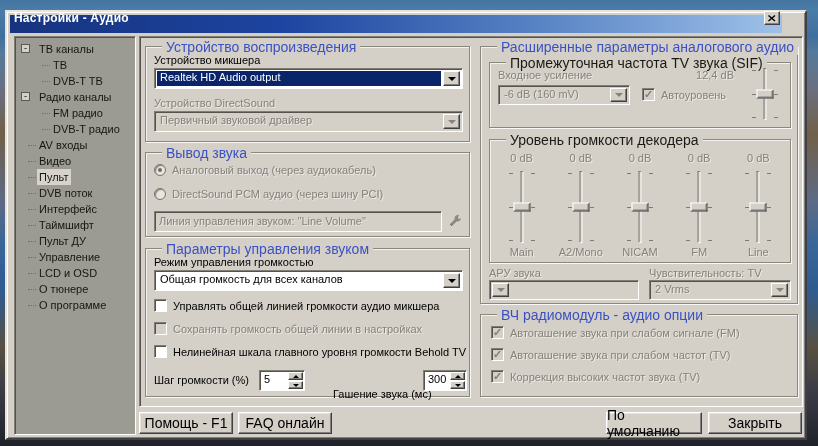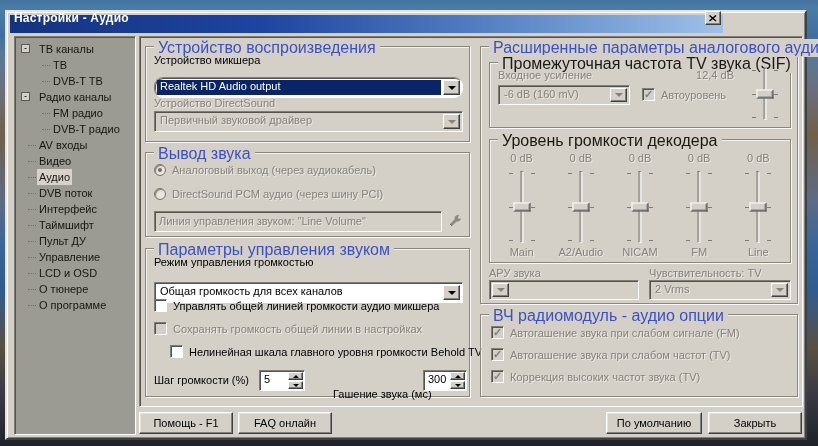--- a/index.html
+++ b/index.html
@@ -7,21 +7,21 @@
     width:818px;height:446px;position:relative;overflow:hidden;
     font-family:"Liberation Sans",sans-serif;font-size:11px;color:#000;
     background:linear-gradient(180deg,#44749f 0%,#4a7ca8 2%,#3f6f9e 8%,#567a9b 12%,#6a6f80 20%,#71604a 30%,#5e6a85 45%,#38669a 55%,#2f5c90 65%,#585042 78%,#3a3b45 88%,#20222a 100%);
   }
   .dialog{
     position:absolute;left:5px;top:10px;width:798px;height:426px;background:#d4d0c8;
     border:2px solid;border-color:#e8e4dc #404040 #404040 #e8e4dc;
     box-shadow:inset 1px 1px 0 #fff, inset -1px -1px 0 #808080;
   }
   .titlebar{
-    position:absolute;left:3px;top:3px;width:713px;height:18px;
+    position:absolute;left:3px;top:3px;width:772px;height:18px;
     background:linear-gradient(90deg,#16337f 0%,#1d44a0 35%,#5b86c6 70%,#9fc1e9 100%);
     display:flex;align-items:center;padding:0 2px 12px 4px;box-sizing:border-box;
   }
   .wtitle{color:#fff;font-weight:bold;font-size:12px;letter-spacing:.2px;}
   .closebtn{
     margin-left:auto;width:16px;height:14px;background:#d4d0c8;
     border:1px solid;border-color:#fff #404040 #404040 #fff;box-shadow:inset -1px -1px 0 #808080;
     display:flex;align-items:center;justify-content:center;box-sizing:border-box;
   }
   .sunkpanel{
@@ -36,21 +36,21 @@
   .titem::before{content:"";position:absolute;top:8px;left:13px;width:8px;border-top:1px dotted #70706a;}
   .titem.lvl1::before{left:27px;}
   .titem.has-exp::before{display:none;}
   .titem.selected .tlabel{background:#d7d3cb;}
   .exp{
     position:absolute;left:6px;top:3px;width:9px;height:9px;background:#d4d0c8;
     border:1px solid #5a5a52;box-sizing:border-box;line-height:6px;font-size:9px;text-align:center;color:#000;
   }
   .content{left:132px;top:24px;width:664px;height:371px;background:#d4d0c8;}
   .group{position:absolute;border:1px solid #8a877e;box-shadow:1px 1px 0 rgba(255,255,255,.85), inset 1px 1px 0 rgba(255,255,255,.7);box-sizing:border-box;}
-  .gtitle{position:absolute;top:-8px;left:8px;background:#d4d0c8;padding:0 4px;font-size:16px;color:#3b51c3;white-space:nowrap;}
+  .gtitle{position:absolute;top:-8px;left:16px;background:#d4d0c8;padding:0 4px;font-size:14px;color:#3b51c3;white-space:nowrap;}
   .gtitle.dark{color:#1a1a14;}
   .lbl{position:absolute;white-space:nowrap;color:#000;}
   .lbl.dis{color:#86827a;text-shadow:1px 1px 0 rgba(255,255,255,.55);}
   .combo{position:absolute;background:#fff;border:1px solid;border-color:#807d74 #fff #fff #807d74;box-shadow:inset 1px 1px 0 #55534c;display:flex;box-sizing:border-box;}
   .cvalue{flex:1;margin:2px 0 2px 2px;padding:0 3px;line-height:13px;white-space:nowrap;overflow:hidden;}
   .combo.focus .cvalue{background:#0a246a;color:#fff;}
   .combo.disabled{background:#d4d0c8;}
   .combo.disabled .cvalue{color:#86827a;text-shadow:1px 1px 0 rgba(255,255,255,.5);}
   .cbtn{width:17px;margin:2px;background:#d4d0c8;border:1px solid;border-color:#fff #404040 #404040 #fff;box-shadow:inset -1px -1px 0 #808080;display:flex;align-items:center;justify-content:center;box-sizing:border-box;}
   .tri-down{width:0;height:0;border-left:4px solid transparent;border-right:4px solid transparent;border-top:4px solid #000;}
@@ -72,21 +72,21 @@
     background-image:linear-gradient(#7c7c74,#7c7c74),linear-gradient(#7c7c74,#7c7c74),linear-gradient(#7c7c74,#7c7c74),linear-gradient(#7c7c74,#7c7c74),linear-gradient(#7c7c74,#7c7c74),linear-gradient(#7c7c74,#7c7c74);
     background-size:4px 1px;background-repeat:no-repeat;
     background-position:left 0 top 3px,left 0 top 50%,left 0 bottom 3px,right 0 top 3px,right 0 top 50%,right 0 bottom 3px;}
   .track{position:absolute;left:50%;top:1px;bottom:1px;width:3px;transform:translateX(-50%);background:#cac7bf;border:1px solid;border-color:#807d74 #fff #fff #807d74;box-sizing:border-box;}
   .thumb{position:absolute;left:50%;top:50%;transform:translate(-50%,-50%);width:17px;height:9px;background:#d4d0c8;border:1px solid;border-color:#fff #404040 #404040 #fff;box-shadow:inset -1px -1px 0 #808080;box-sizing:border-box;}
   .decoder-cols{position:absolute;left:2px;right:2px;top:12px;bottom:4px;display:flex;justify-content:space-around;}
   .dcol{position:relative;width:56px;text-align:center;}
   .dval{color:#86827a;text-shadow:1px 1px 0 rgba(255,255,255,.55);height:14px;}
   .dname{position:absolute;bottom:0;width:100%;color:#86827a;text-shadow:1px 1px 0 rgba(255,255,255,.55);}
   .dcol .vslider{left:50%;transform:translateX(-50%);top:18px;width:26px;height:74px;}
-  .btn{position:absolute;height:22px;background:#d4d0c8;border:1px solid;border-color:#fff #404040 #404040 #fff;box-shadow:inset -1px -1px 0 #808080,inset 1px 1px 0 #e8e4dc;display:flex;align-items:center;justify-content:center;box-sizing:border-box;font-size:11px;}
+  .btn{position:absolute;height:22px;background:#d4d0c8;border:1px solid;border-color:#fff #404040 #404040 #fff;box-shadow:inset -1px -1px 0 #808080,inset 1px 1px 0 #e8e4dc;display:flex;align-items:center;justify-content:center;box-sizing:border-box;font-size:14px;}
 </style>
 </head>
 <body>
 
 <div class="dialog">
 
   <div class="titlebar">
     <span class="wtitle">Настройки - Аудио</span>
     <span class="closebtn">
       <svg width="8" height="7" viewBox="0 0 8 7">
@@ -97,37 +97,37 @@
 
   <div class="tree sunkpanel">
     <div class="titem lvl0 has-exp"><span class="exp">-</span><span class="tlabel">ТВ каналы</span></div>
     <div class="titem lvl1"><span class="tlabel">ТВ</span></div>
     <div class="titem lvl1"><span class="tlabel">DVB-T ТВ</span></div>
     <div class="titem lvl0 has-exp"><span class="exp">-</span><span class="tlabel">Радио каналы</span></div>
     <div class="titem lvl1"><span class="tlabel">FM радио</span></div>
     <div class="titem lvl1"><span class="tlabel">DVB-T радио</span></div>
     <div class="titem lvl0"><span class="tlabel">AV входы</span></div>
     <div class="titem lvl0"><span class="tlabel">Видео</span></div>
-    <div class="titem lvl0 selected"><span class="tlabel">Аудио</span></div>
+    <div class="titem lvl0 selected"><span class="tlabel">Пульт</span></div>
     <div class="titem lvl0"><span class="tlabel">DVB поток</span></div>
     <div class="titem lvl0"><span class="tlabel">Интерфейс</span></div>
     <div class="titem lvl0"><span class="tlabel">Таймшифт</span></div>
     <div class="titem lvl0"><span class="tlabel">Пульт ДУ</span></div>
     <div class="titem lvl0"><span class="tlabel">Управление</span></div>
     <div class="titem lvl0"><span class="tlabel">LCD и OSD</span></div>
     <div class="titem lvl0"><span class="tlabel">О тюнере</span></div>
     <div class="titem lvl0"><span class="tlabel">О программе</span></div>
   </div>
 
   <div class="content sunkpanel">
 
     <div class="group" style="left:5px;top:9px;width:325px;height:96px;">
       <span class="gtitle">Устройство воспроизведения</span>
       <span class="lbl" style="left:8px;top:7px;">Устройство микшера</span>
-      <div class="combo focus" style="left:8px;top:30px;width:309px;height:21px;border-radius:9px;">
+      <div class="combo focus" style="left:8px;top:21px;width:309px;height:21px;">
         <span class="cvalue">Realtek HD Audio output</span>
         <span class="cbtn">
             <i class="tri-down"></i>
           </span>
       </div>
       <span class="lbl dis" style="left:8px;top:50px;">Устройство DirectSound</span>
       <div class="combo disabled" style="left:8px;top:64px;width:309px;height:21px;">
         <span class="cvalue">Первичный звуковой драйвер</span>
         <span class="cbtn">
             <i class="tri-down"></i>
@@ -150,35 +150,35 @@
       <div class="edit" style="left:8px;top:58px;width:288px;height:21px;">Линия управления звуком: "Line Volume"</div>
       <svg style="position:absolute;left:301px;top:60px;" width="16" height="16" viewBox="0 0 16 16">
         <path d="M11 2a3.5 3.5 0 0 0-3.4 4.4L3 11l2 2 4.6-4.6A3.5 3.5 0 0 0 14 5l-2 1-1.2-1.2L12 2z" fill="#8a8a82"></path>
         <path d="M3 11l2 2" stroke="#6e6e66" stroke-width="1"></path>
       </svg>
     </div>
 
     <div class="group" style="left:5px;top:211px;width:325px;height:149px;">
       <span class="gtitle">Параметры управления звуком</span>
       <span class="lbl" style="left:8px;top:7px;">Режим управления громкостью</span>
-      <div class="combo" style="left:8px;top:21px;width:309px;height:21px;margin-top:12px;">
+      <div class="combo" style="left:8px;top:21px;width:309px;height:21px;">
         <span class="cvalue">Общая громкость для всех каналов</span>
         <span class="cbtn">
             <i class="tri-down"></i>
           </span>
       </div>
       <div class="cbrow" style="left:8px;top:50px;">
         <span class="cbox"></span>
         <span class="lbl" style="position:static;">Управлять общей линией громкости аудио микшера</span>
       </div>
       <div class="cbrow" style="left:8px;top:73px;">
         <span class="cbox dis"></span>
         <span class="lbl dis" style="position:static;">Сохранять громкость общей линии в настройках</span>
       </div>
-      <div class="cbrow" style="left:8px;top:96px;margin-left:16px;">
+      <div class="cbrow" style="left:8px;top:96px;">
         <span class="cbox"></span>
         <span class="lbl" style="position:static;">Нелинейная шкала главного уровня громкости Behold TV</span>
       </div>
       <span class="lbl" style="left:8px;top:125px;">Шаг громкости (%)</span>
       <div class="spin" style="left:113px;top:121px;width:46px;height:21px;">
         <span class="spinval">5</span>
         <span class="spinbtns">
           <span class="sb">
               <i class="tri-up-s"></i>
             </span>
@@ -236,21 +236,21 @@
                 <span class="thumb"></span>
               </div>
             <div class="dname">Main</div>
           </div>
           <div class="dcol">
             <div class="dval">0 dB</div>
             <div class="vslider">
                 <span class="track"></span>
                 <span class="thumb"></span>
               </div>
-            <div class="dname">A2/Audio</div>
+            <div class="dname">A2/Mono</div>
           </div>
           <div class="dcol">
             <div class="dval">0 dB</div>
             <div class="vslider">
                 <span class="track"></span>
                 <span class="thumb"></span>
               </div>
             <div class="dname">NICAM</div>
           </div>
           <div class="dcol">

